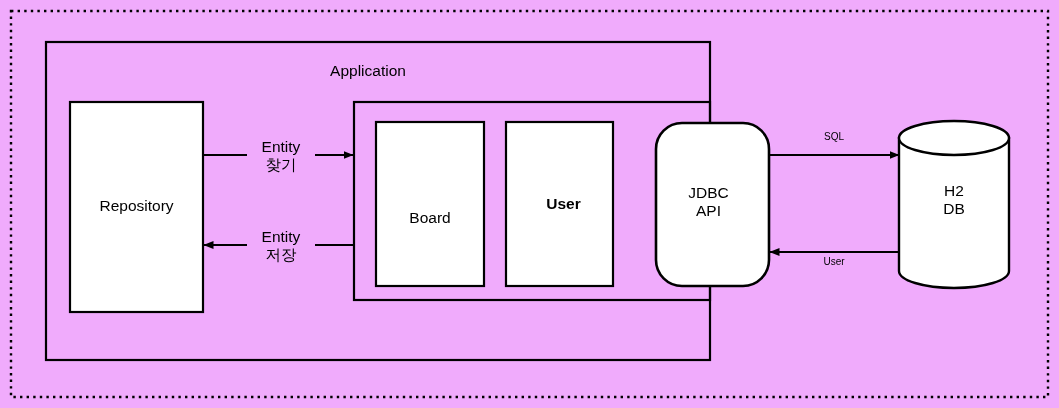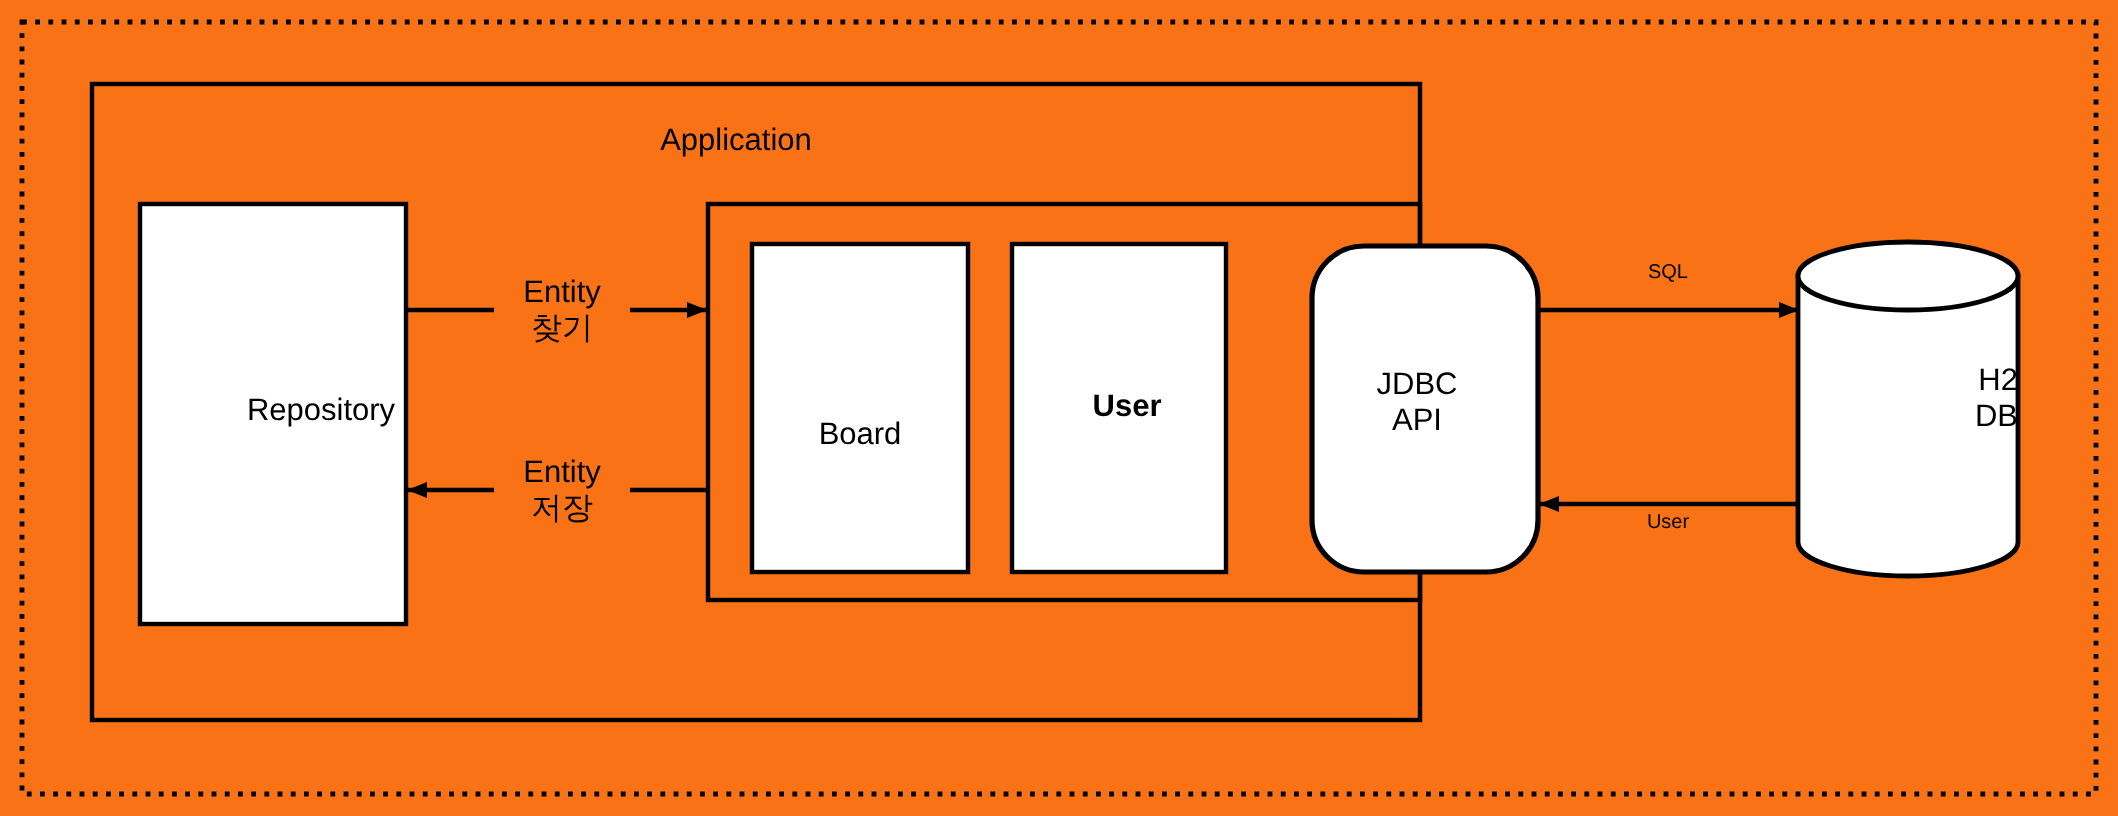--- a/index.html
+++ b/index.html
@@ -7,21 +7,21 @@
     padding: 0;
     background: #ffffff;
   }
   body {
     font-family: "Liberation Sans", "DejaVu Sans", sans-serif;
   }
   #canvas {
     position: relative;
     width: 1059px;
     height: 408px;
-    background: #f97316;
+    background: #f0abfc;
     overflow: hidden;
   }
   #canvas svg {
     position: absolute;
     left: 0;
     top: 0;
   }
   .lbl {
     position: absolute;
     color: #000000;
@@ -73,30 +73,30 @@
     <line x1="899" y1="252" x2="770" y2="252" stroke="#000000" stroke-width="2.2" marker-end="url(#arrowL)"></line>
 
     <g>
       <path d="M899,138 L899,271 A55,17 0 0 0 1009,271 L1009,138 Z" fill="#ffffff" stroke="#000000" stroke-width="2.4"></path>
       <ellipse cx="954" cy="138" rx="55" ry="17" fill="#ffffff" stroke="#000000" stroke-width="2.4"></ellipse>
     </g>
   </svg>
 
   <div class="lbl lbl-16" style="left:268px; top:62px; width:200px;">Application</div>
 
-  <div class="lbl lbl-16" style="left:70px; top:197px; width:133px;margin-left:24px;">Repository</div>
+  <div class="lbl lbl-16" style="left:70px; top:197px; width:133px;">Repository</div>
 
   <div class="lbl lbl-16" style="left:376px; top:209px; width:108px;">Board</div>
 
   <div class="lbl lbl-16" style="left:506px; top:195px; width:115px;font-weight:bold;">User</div>
 
   <div class="lbl lbl-16" style="left:656px; top:184px; width:105px;">JDBC
 API</div>
 
-  <div class="lbl lbl-16" style="left:899px; top:182px; width:110px;text-align:right;">H2
+  <div class="lbl lbl-16" style="left:899px; top:182px; width:110px;">H2
 DB</div>
 
   <div class="lbl lbl-16" style="left:241px; top:138px; width:80px;">Entity
 찾기</div>
 
   <div class="lbl lbl-16" style="left:241px; top:228px; width:80px;">Entity
 저장</div>
 
   <div class="lbl lbl-15" style="left:794px; top:131px; width:80px;">SQL</div>
 

